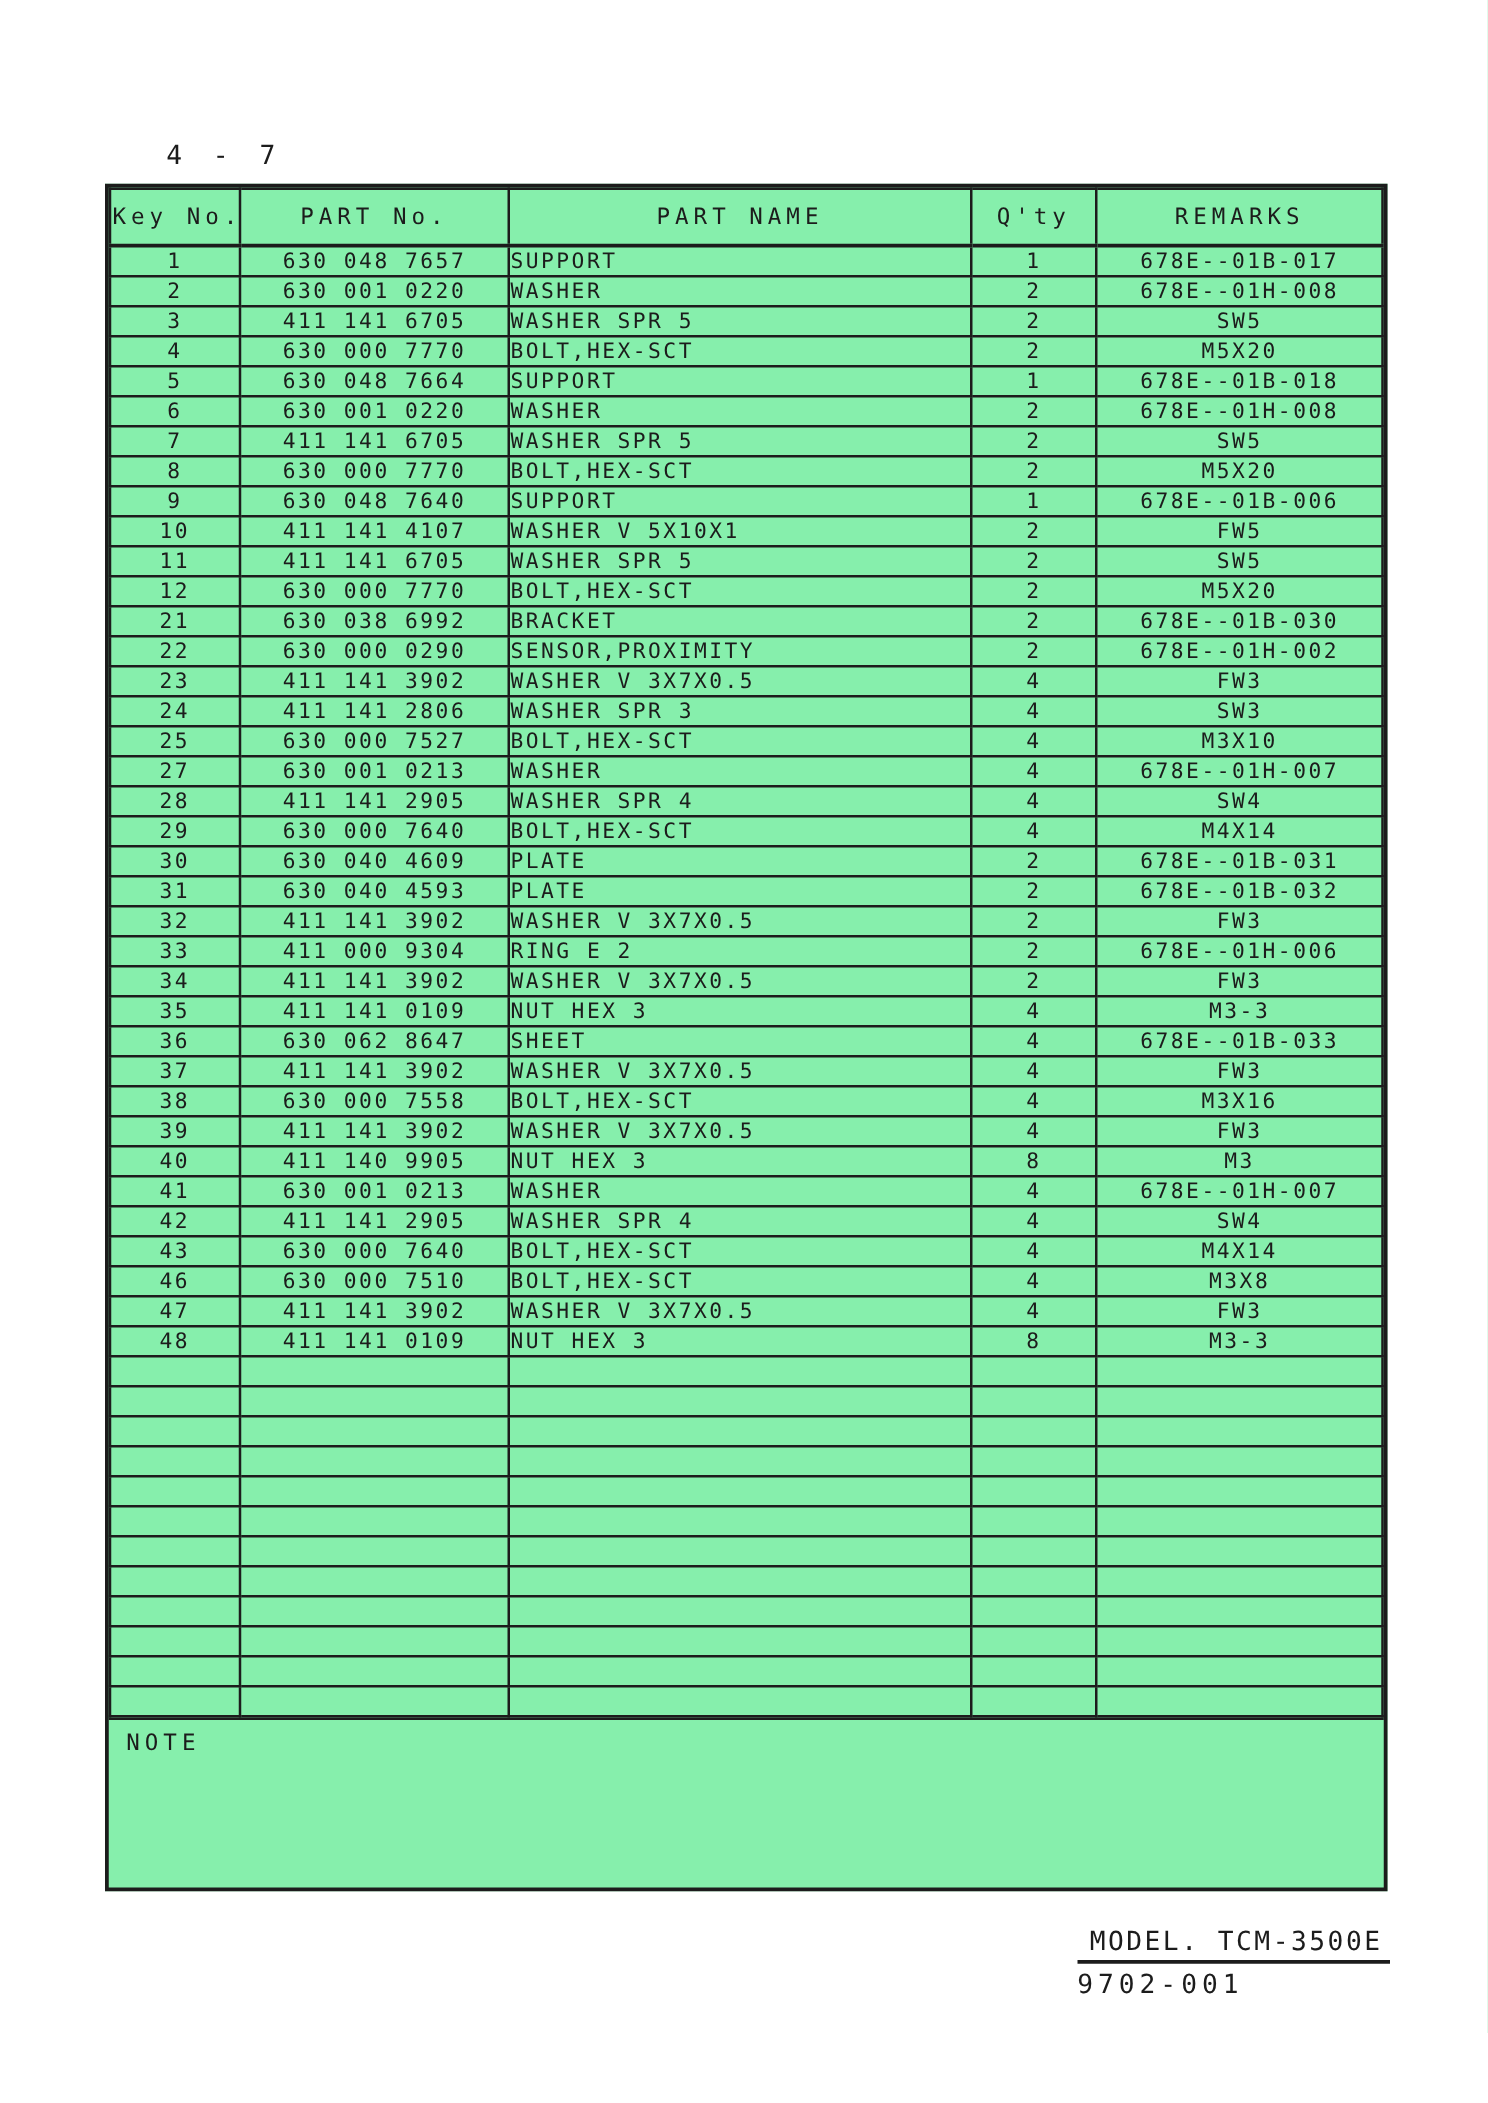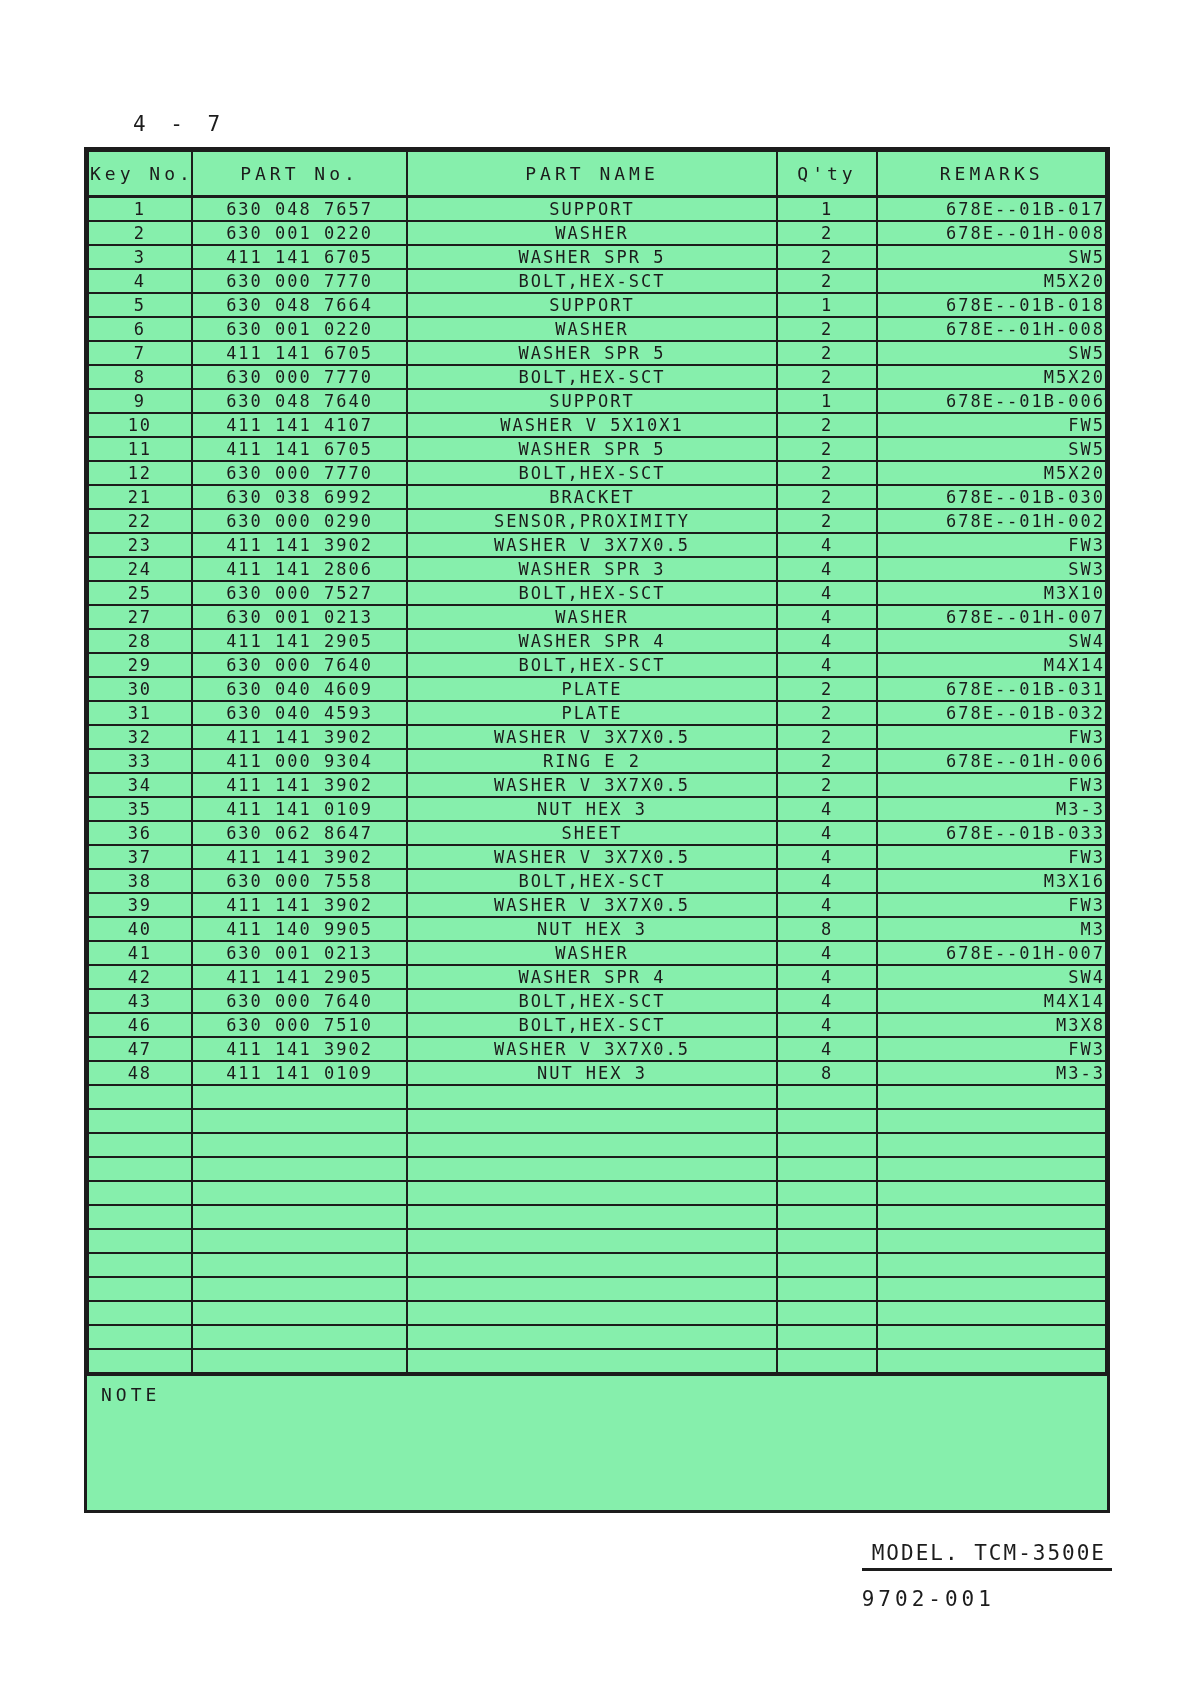--- a/index.html
+++ b/index.html
@@ -55,23 +55,23 @@
     letter-spacing: 2px;
     padding: 1px 0 1px 0;
   }
   .col0 { width: 10.0%; }
   .col1 { width: 21.2%; }
   .col2 { width: 36.6%; }
   .col3 { width: 9.7%;  }
   .col4 { width: 22.5%; }
   td.col0 { text-align: center; }
   td.col1 { text-align: center; margin-left: 40px; }
-  td.col2 { text-align: center; padding-left: 9px; }
+  td.col2 { text-align: left; padding-left: 9px; }
   td.col3 { text-align: center; }
-  td.col4 { text-align: right; padding-left: 9px; margin-top: 34px; }
+  td.col4 { text-align: center; padding-left: 9px; margin-top: 34px; }
   .note-box {
     border-top: 2px solid #1c1c1c;
     height: 136px;
     box-sizing: border-box;
     padding: 8px 0 0 14px;
   }
   .note-label {
     font-size: 18px;
     letter-spacing: 4px;
   }
@@ -84,21 +84,21 @@
     display: inline-block;
     font-size: 21px;
     letter-spacing: 2px;
     padding: 0 6px 3px 10px;
     border-bottom: 3px solid #1c1c1c;
     white-space: pre;
   }
   .doc-number {
     font-size: 21px;
     letter-spacing: 4px;
-    margin-top: 16px;
+    margin-top: 4px;
     padding-right: 34px;
   }
 </style>
 </head>
 <body>
 
 <div class="page-label">4 - 7</div>
 
 <div class="table-wrap">
   <table class="parts">

